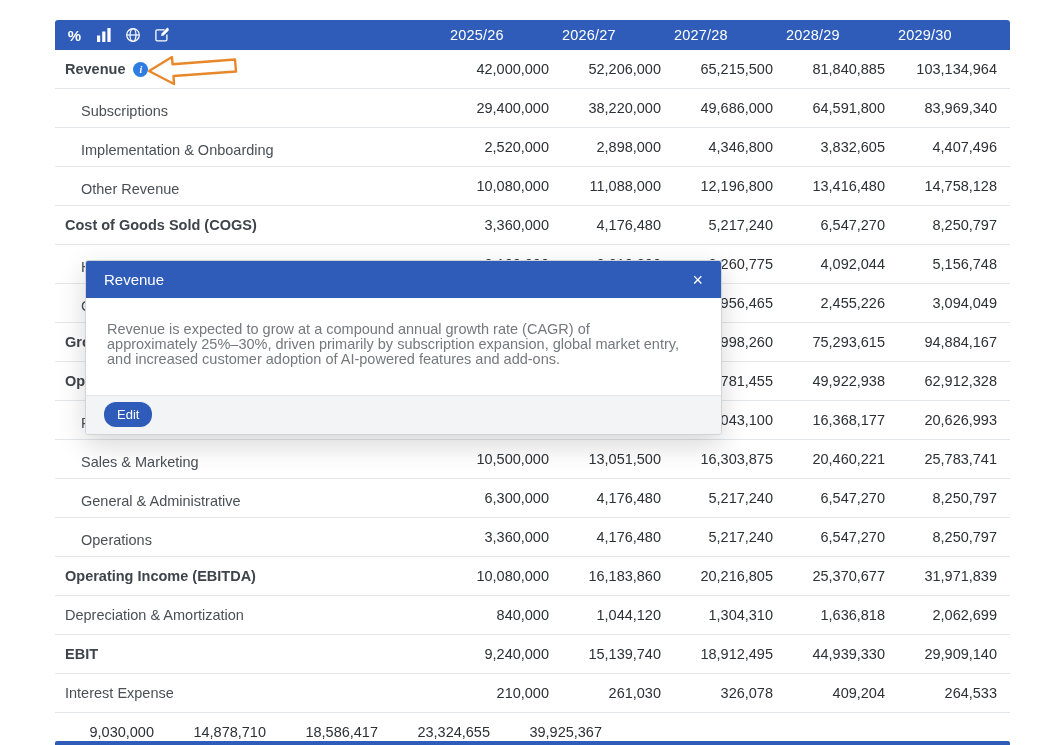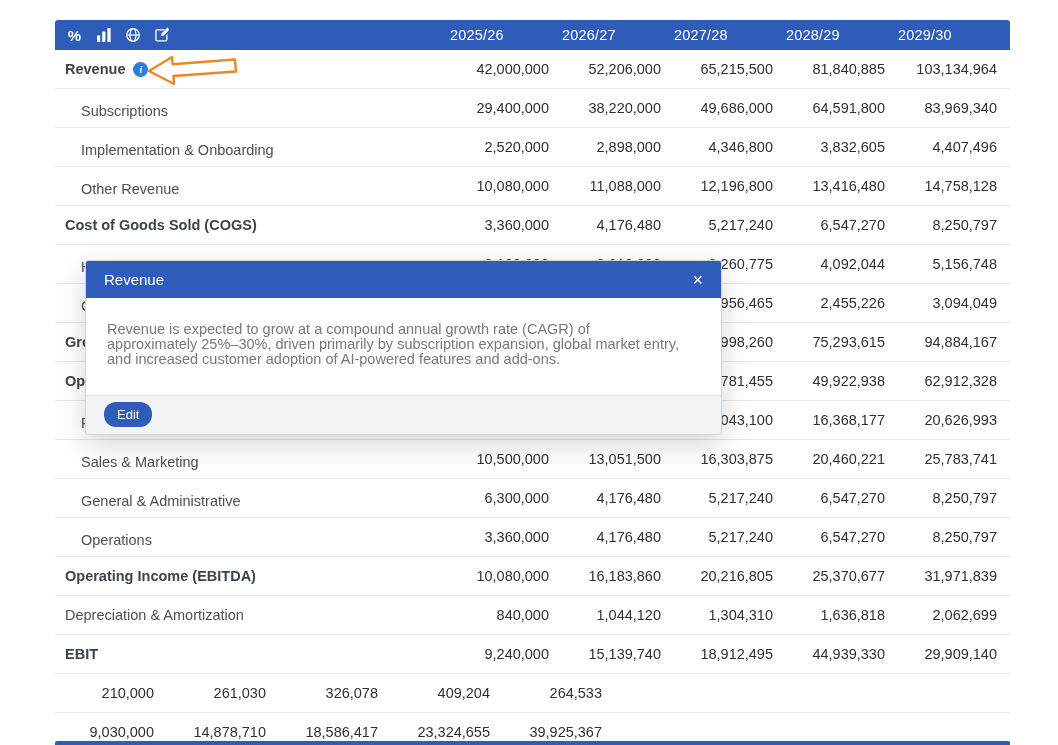--- a/index.html
+++ b/index.html
@@ -273,20 +273,24 @@
       <span class="label-text">EBIT</span>
 
     </div>
   <div class="cell">9,240,000</div>
         <div class="cell">15,139,740</div>
         <div class="cell">18,912,495</div>
         <div class="cell">44,939,330</div>
         <div class="cell">29,909,140</div>
       </div>
       <div class="row">
+    <div class="label-cell">
+      <span class="label-text">Interest Expense</span>
+
+    </div>
   <div class="cell">210,000</div>
         <div class="cell">261,030</div>
         <div class="cell">326,078</div>
         <div class="cell">409,204</div>
         <div class="cell">264,533</div>
       </div>
       <div class="row bold">
   <div class="cell">9,030,000</div>
         <div class="cell">14,878,710</div>
         <div class="cell">18,586,417</div>

